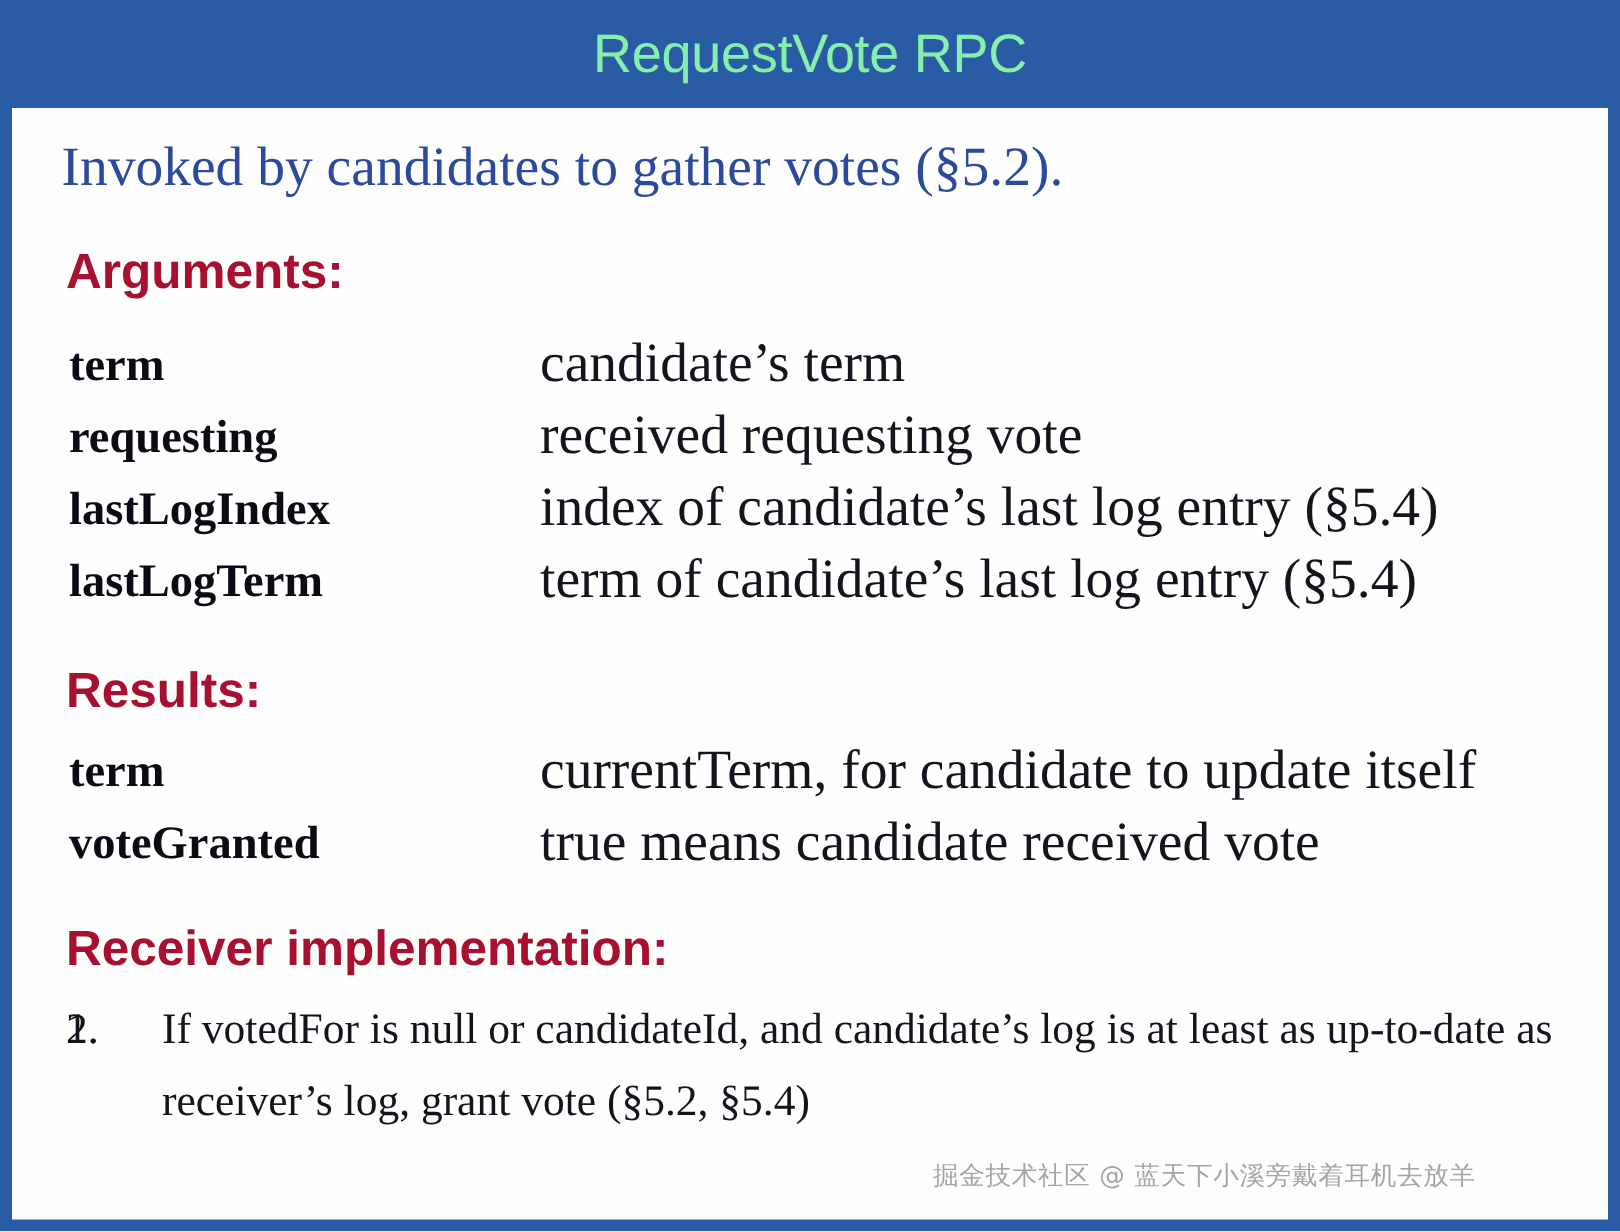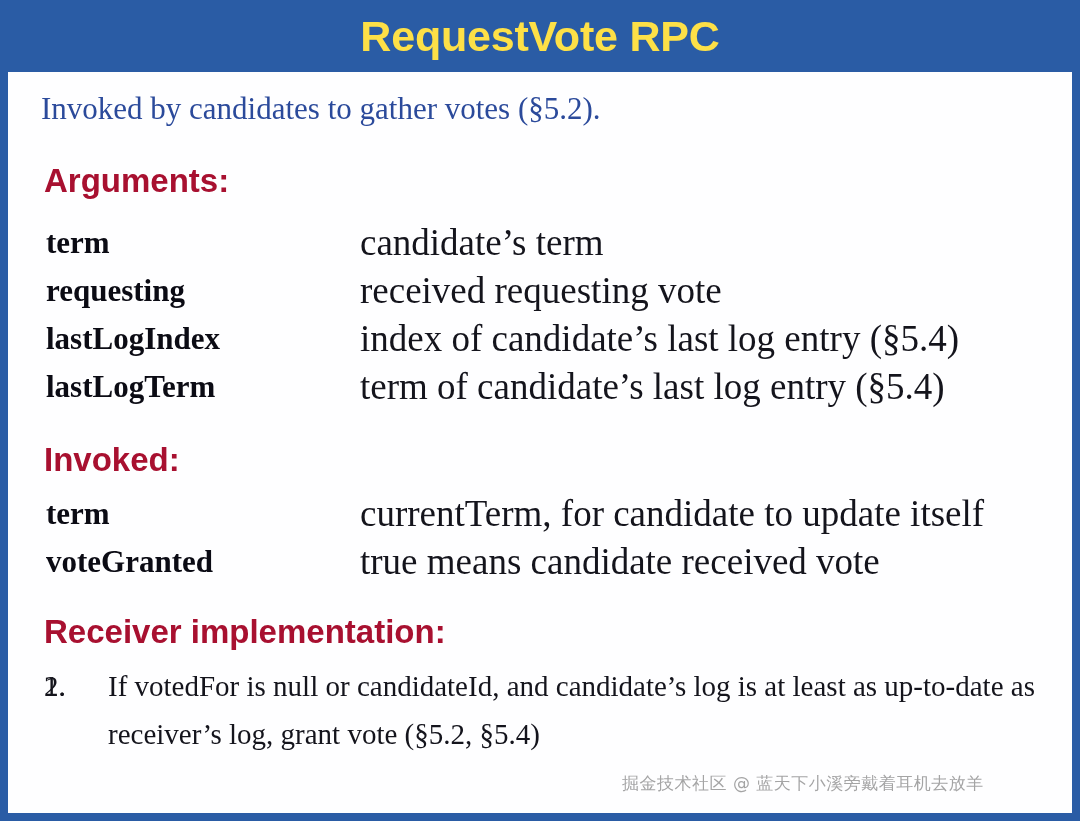--- a/index.html
+++ b/index.html
@@ -26,41 +26,41 @@
     padding: 0 8px 8px 8px;
   }
   .title-bar {
     height: 72px;
     display: flex;
     align-items: center;
     justify-content: center;
     background: #2A5CA5;
   }
   .title-text {
-    color: #fde047;
+    color: #86efac;
     font-family: "Liberation Sans", "DejaVu Sans", sans-serif;
-    font-weight: bold;
-    font-size: 43px;
+    font-weight: normal;
+    font-size: 36px;
     letter-spacing: -0.2px;
     line-height: 1;
   }
   .card {
     position: relative;
     background: #fefeff;
     height: 741px;
     box-sizing: border-box;
     padding: 0;
     overflow: hidden;
   }
   .intro {
     position: absolute;
     left: 33px;
     top: 20px;
     color: #2B4A9B;
-    font-size: 31px;
+    font-size: 37px;
     line-height: 1.1;
     white-space: nowrap;
   }
   .section-head {
     position: absolute;
     left: 36px;
     color: #A81030;
     font-family: "Liberation Sans", "DejaVu Sans", sans-serif;
     font-weight: bold;
     font-size: 33px;
@@ -160,21 +160,21 @@
         <div class="row">
           <span class="name">lastLogIndex</span>
           <span class="desc">index of candidate’s last log entry (§5.4)</span>
         </div>
         <div class="row">
           <span class="name">lastLogTerm</span>
           <span class="desc">term of candidate’s last log entry (§5.4)</span>
         </div>
       </div>
 
-      <div class="section-head" id="results-head">Invoked:</div>
+      <div class="section-head" id="results-head">Results:</div>
 
       <div class="rows" id="results-rows">
         <div class="row">
           <span class="name">term</span>
           <span class="desc">currentTerm, for candidate to update itself</span>
         </div>
         <div class="row">
           <span class="name">voteGranted</span>
           <span class="desc">true means candidate received vote</span>
         </div>

